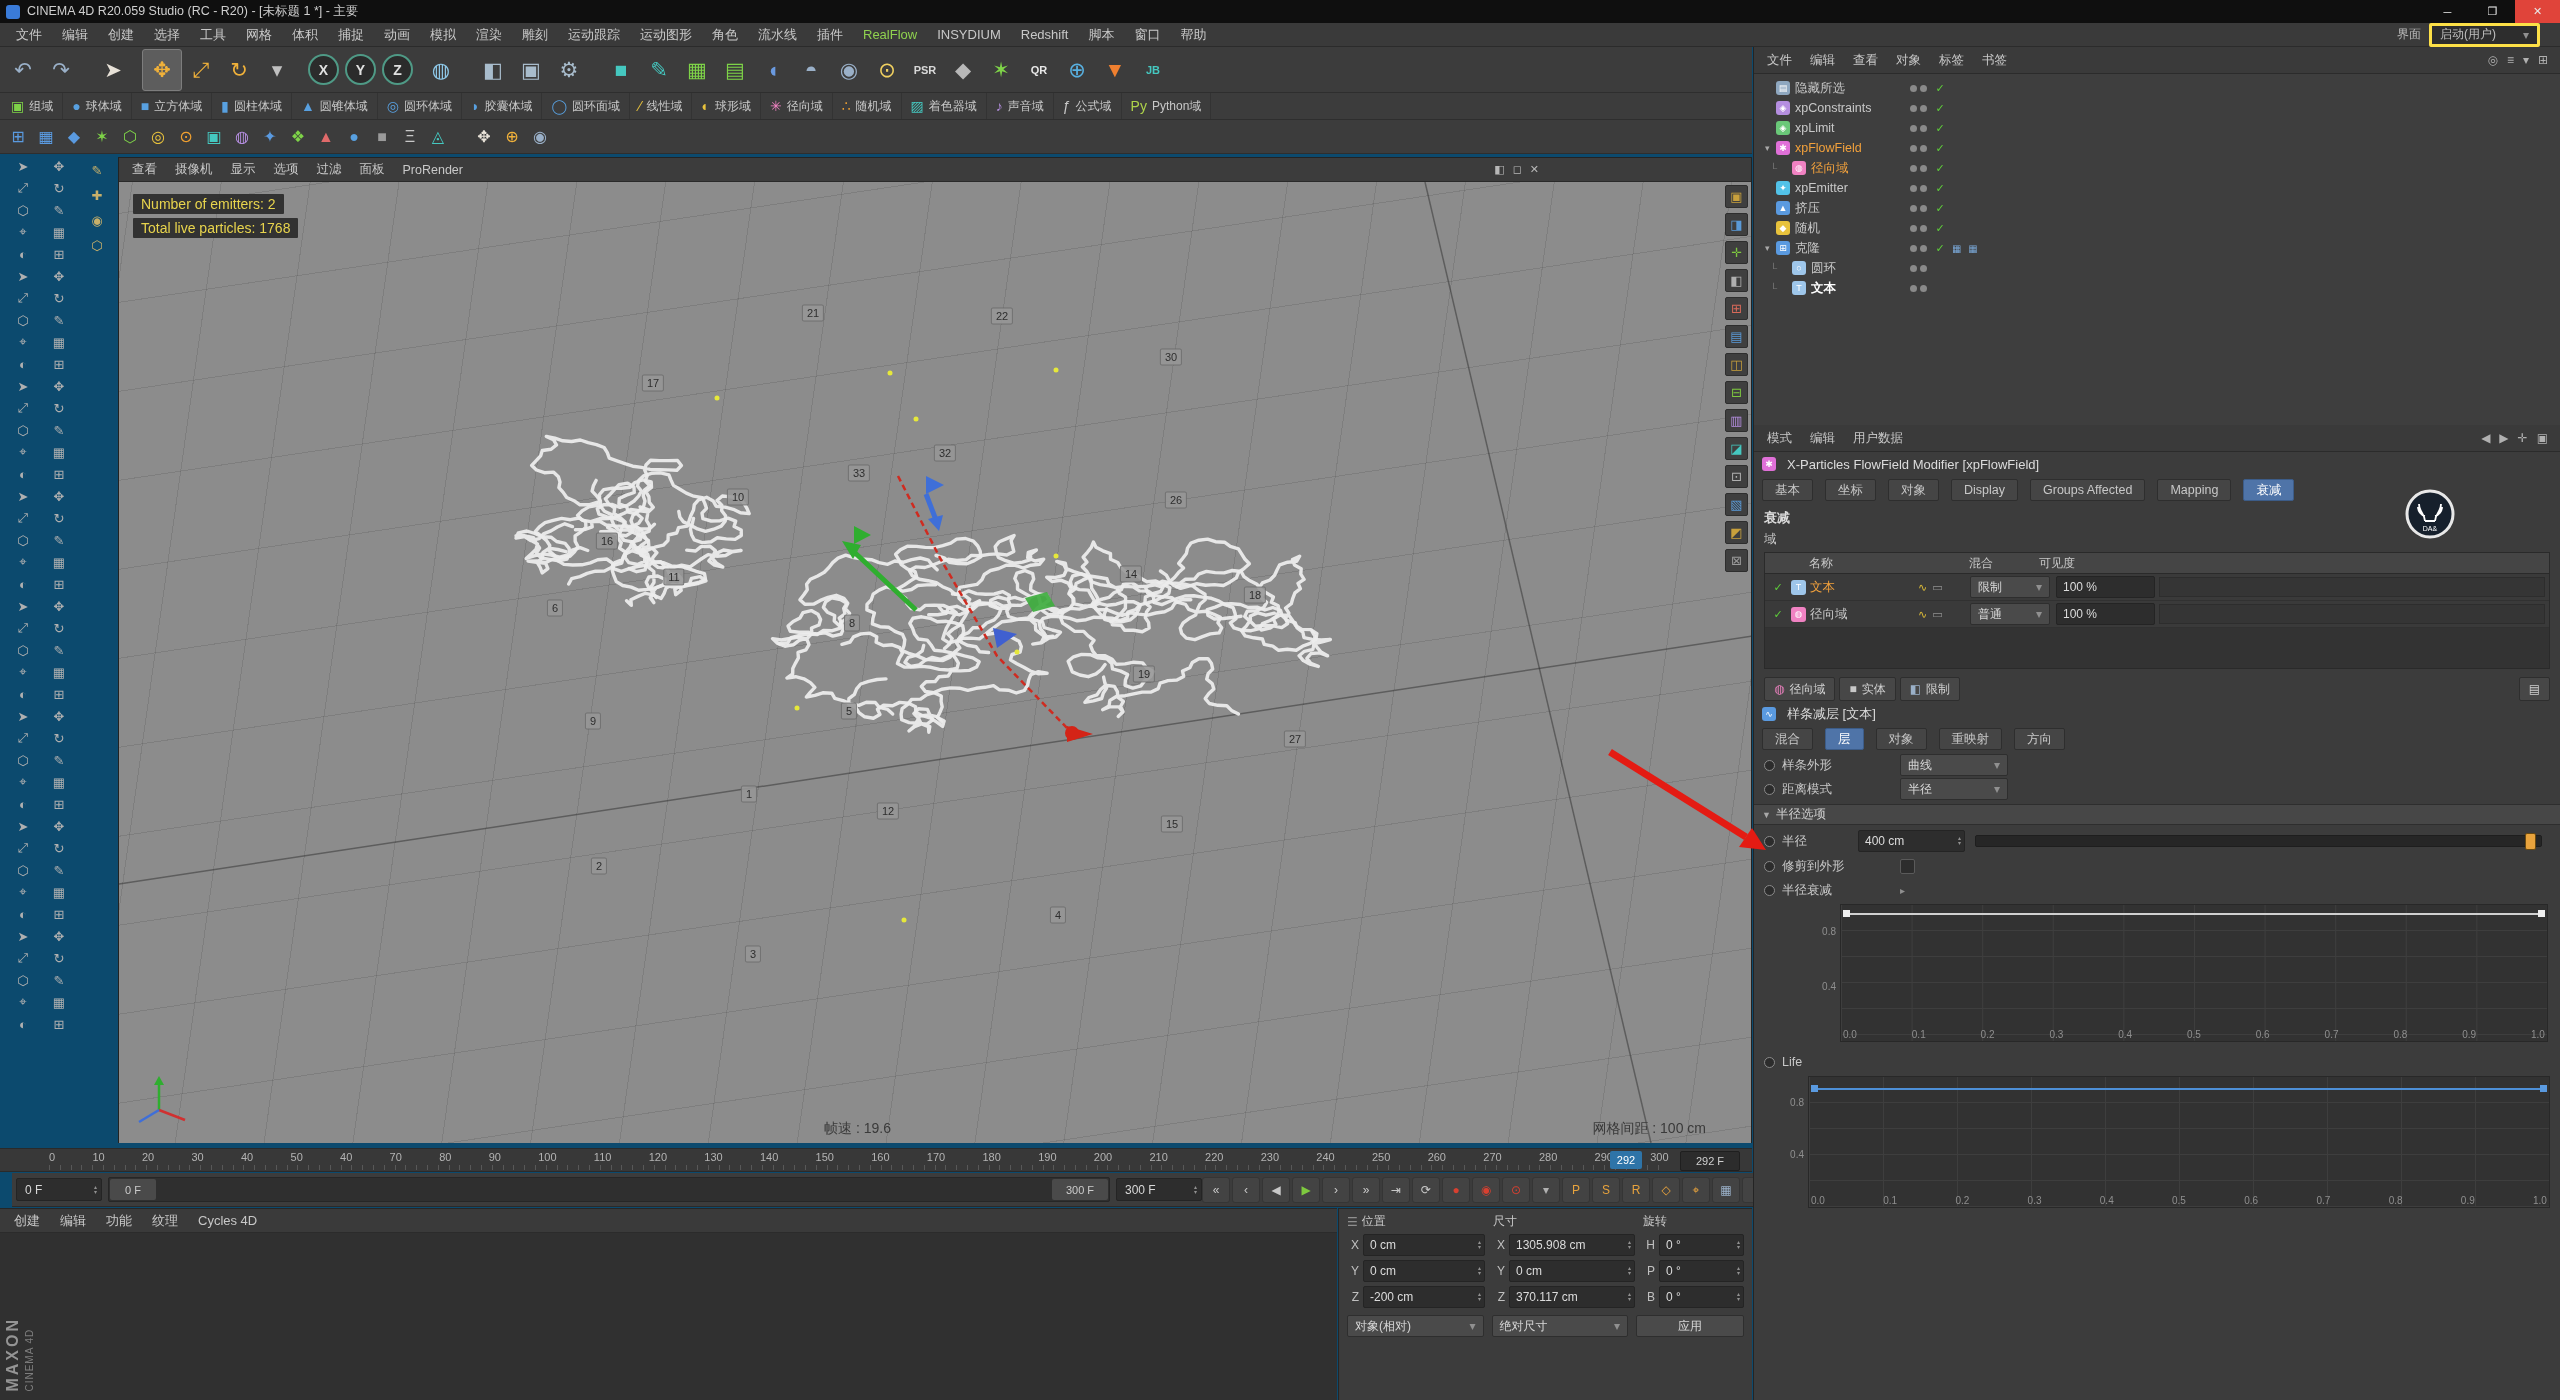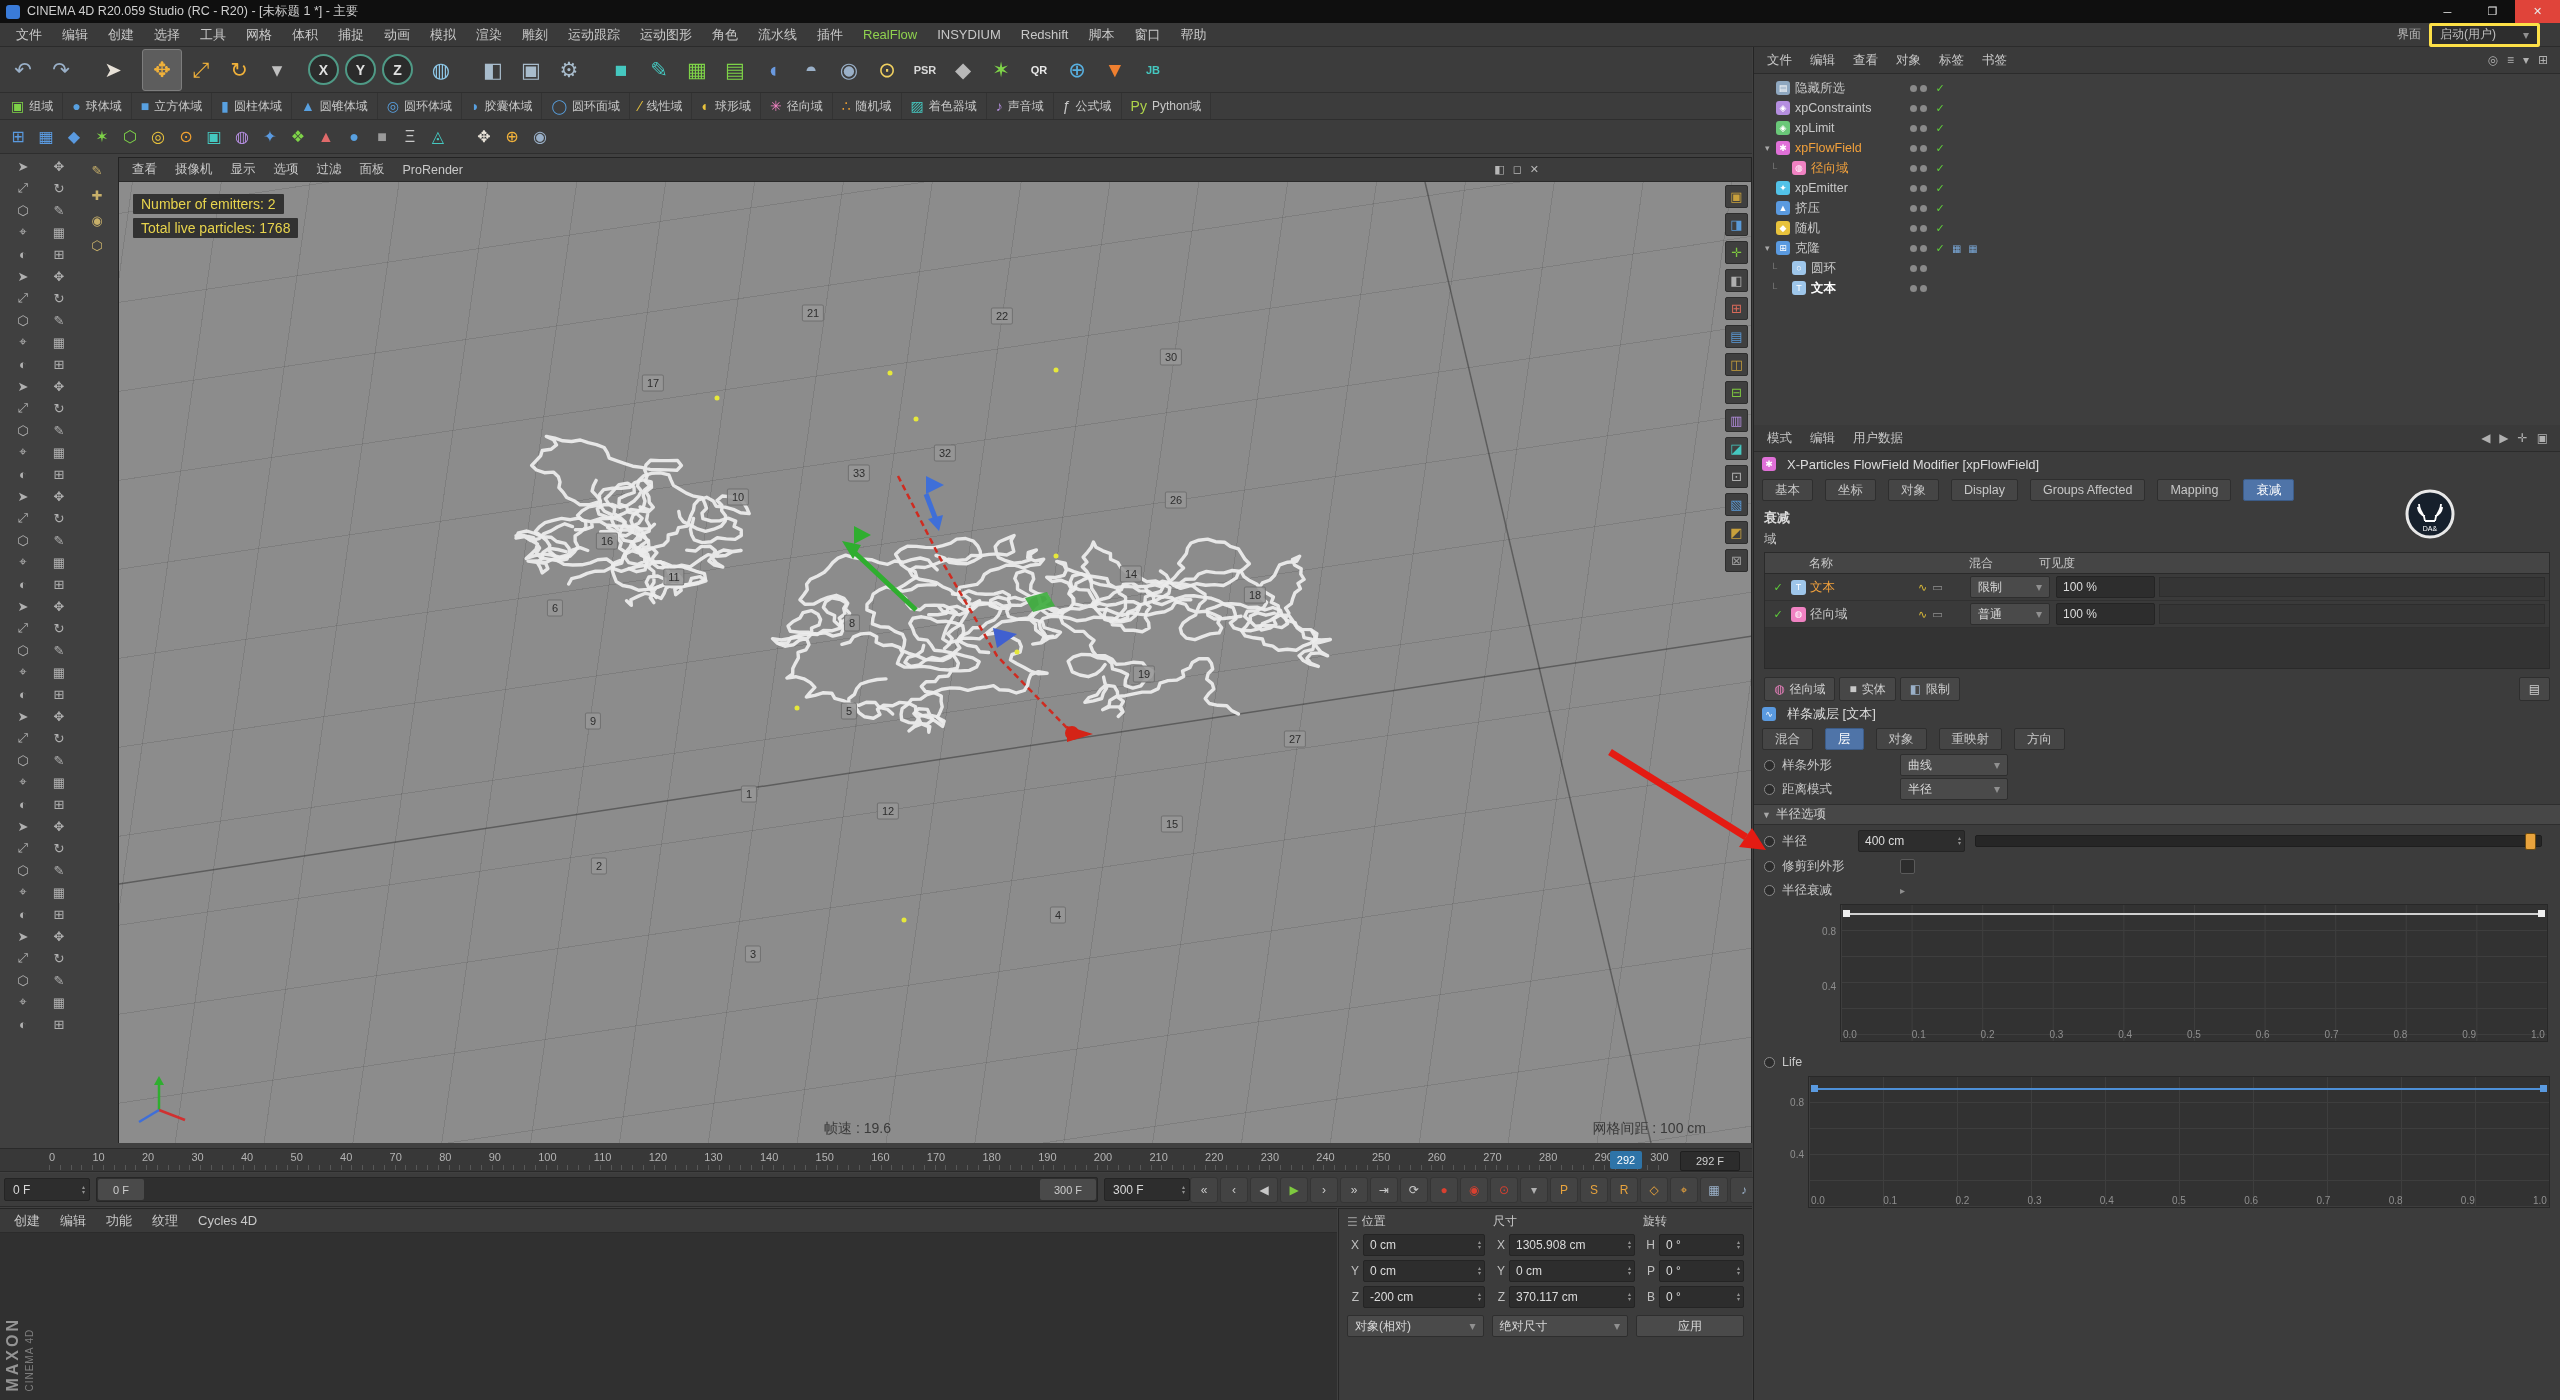--- a/index.html
+++ b/index.html
@@ -1,16 +1,16 @@
 <!DOCTYPE html>
 <html><head>
 <meta charset="utf-8">
 <style>
   html,body{margin:0;padding:0;background:#1a1a1a;}
-  #app{position:relative;width:2560px;height:1400px;background:#404040;overflow:hidden;
+  #app{position:relative;width:2560px;height:1400px;background:#0c4a6e;overflow:hidden;
        font-family:"Liberation Sans","DejaVu Sans",sans-serif;color:#c8c8c8;font-size:13px;}
   .abs{position:absolute;}
   
   #titlebar{left:0;top:0;width:2560px;height:23px;background:#0f0f0f;color:#cfcfcf;display:flex;align-items:center;font-size:12.5px;}
   #titlebar .appicon{width:14px;height:14px;background:#3a7bd8;border-radius:3px;margin:0 7px 0 6px;}
   #titlebar .wbtns{margin-left:auto;display:flex;height:23px;}
   #titlebar .wbtn{width:45px;height:23px;display:flex;align-items:center;justify-content:center;color:#e8e8e8;font-size:11px;}
   #titlebar .wbtn.close{background:#e0443a;}
   #menubar{left:0;top:23px;width:2560px;height:24px;background:#3a3a3a;border-bottom:1px solid #2b2b2b;display:flex;align-items:center;padding-left:6px;box-sizing:border-box;}
   .menu-item{padding:0 10px;height:24px;display:flex;align-items:center;color:#c8c8c8;font-size:13px;}
@@ -48,21 +48,21 @@
   .hudchip{position:absolute;left:14px;background:rgba(42,42,42,0.92);color:#e8d44d;font-size:14px;padding:2px 8px;z-index:5;border-radius:1px;}
   .vp-status{position:absolute;color:#3a3a3a;font-size:14px;z-index:4;}
   #rightstrip{position:absolute;right:3px;top:3px;display:flex;flex-direction:column;gap:5px;z-index:6;}
   .rs-icon{width:21px;height:21px;display:flex;align-items:center;justify-content:center;font-size:13px;background:#3f3f3f;border:1px solid #2e2e2e;border-radius:2px;}
   
   #ruler{left:0;top:1148px;width:1752px;height:24px;background:#383838;border-top:1px solid #2a2a2a;border-bottom:1px solid #2a2a2a;box-sizing:border-box;}
   #ruler .ticks{position:absolute;left:49px;top:2px;width:1620px;display:flex;justify-content:space-between;font-size:11px;color:#b4b4b4;}
   #ruler .tickmarks{position:absolute;left:49px;bottom:1px;width:1620px;height:5px;background:repeating-linear-gradient(90deg,#585858 0 1px,transparent 1px 10.8px);}
   #curframe{position:absolute;left:1610px;top:2px;width:32px;height:18px;background:#2e74a8;border-radius:2px;color:#fff;font-size:11px;display:flex;align-items:center;justify-content:center;z-index:2;}
   #framebox{position:absolute;left:1680px;top:2px;width:58px;height:18px;background:#2c2c2c;border:1px solid #1f1f1f;color:#d0d0d0;font-size:11px;display:flex;align-items:center;justify-content:center;border-radius:2px;}
-  #transport{left:0;top:1173px;width:1752px;height:34px;background:#3c3c3c;border-bottom:1px solid #2a2a2a;display:flex;align-items:center;padding:0 4px;box-sizing:border-box;}
+  #transport{left:12px;top:1173px;width:1752px;height:34px;background:#3c3c3c;border-bottom:1px solid #2a2a2a;display:flex;align-items:center;padding:0 4px;box-sizing:border-box;}
   .tfield{display:flex;align-items:center;background:#2d2d2d;border:1px solid #242424;height:23px;padding:0 4px 0 8px;font-size:12px;color:#d8d8d8;border-radius:2px;width:86px;box-sizing:border-box;flex:none;}
   .stepper{display:flex;flex-direction:column;margin-left:auto;line-height:5px;font-size:6px;color:#909090;}
   #range{position:relative;width:1000px;height:23px;background:#2f2f2f;border:1px solid #262626;border-radius:2px;margin:0 6px;flex:none;}
   .gripL,.gripR{position:absolute;top:1px;bottom:1px;background:#4a4a4a;border-radius:2px;font-size:11px;color:#ccc;display:flex;align-items:center;justify-content:center;}
   .gripL{left:1px;width:46px;} .gripR{right:1px;width:56px;}
   .tbtn{width:26px;height:24px;display:flex;align-items:center;justify-content:center;font-size:12px;color:#c8c8c8;background:#434343;border:1px solid #353535;border-radius:3px;margin-right:2px;flex:none;}
   
   #matman{left:0;top:1208px;width:1337px;height:192px;background:#303030;border-top:1px solid #262626;box-sizing:border-box;}
   #matmenu{height:23px;background:#3a3a3a;border-bottom:1px solid #2b2b2b;display:flex;align-items:center;padding-left:4px;}
   #maxon{position:absolute;left:4px;bottom:8px;display:flex;gap:2px;}

